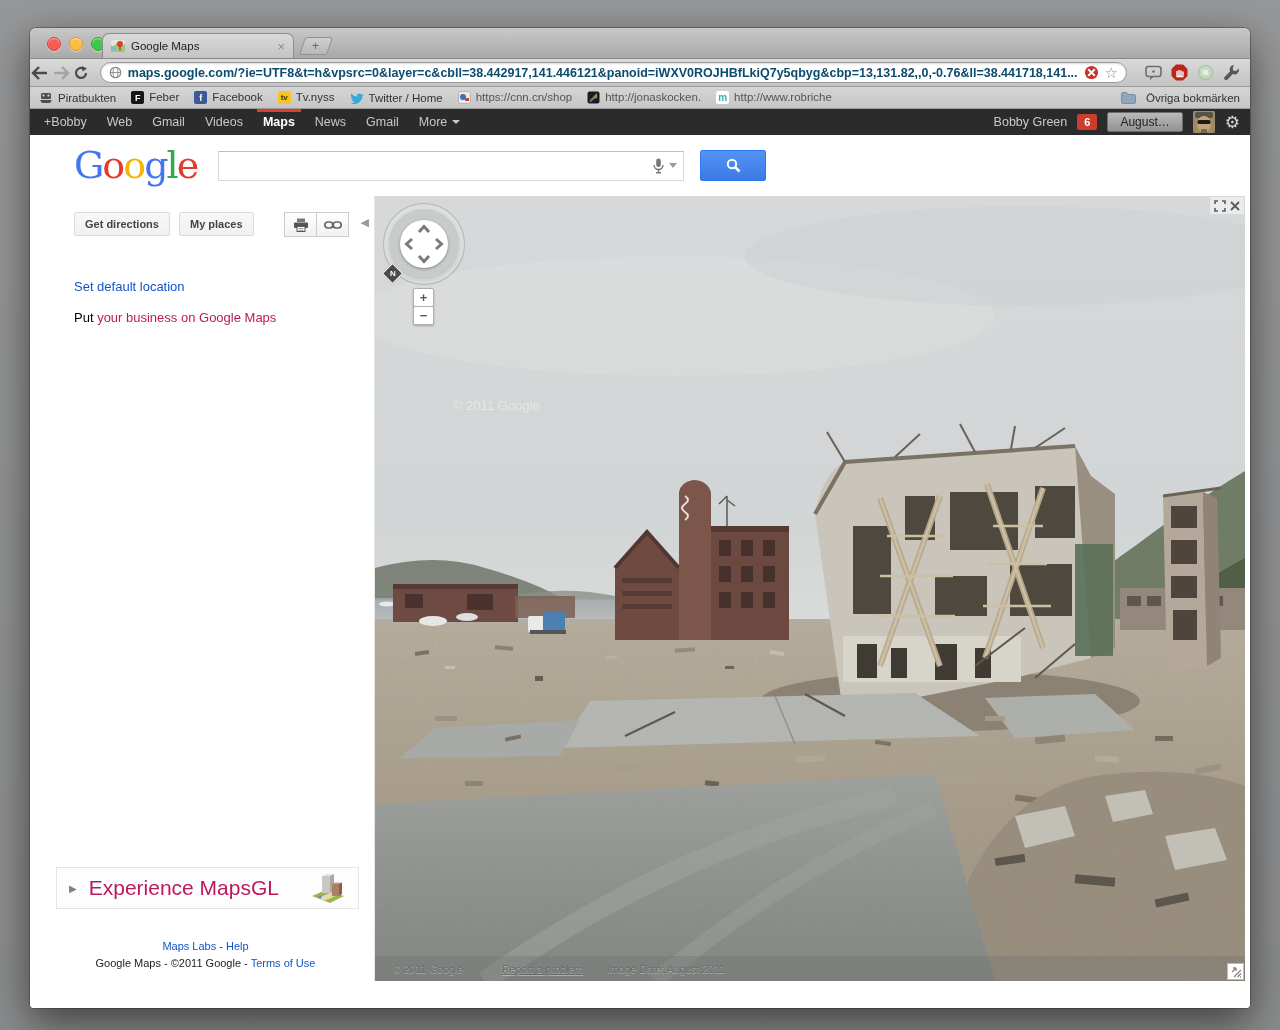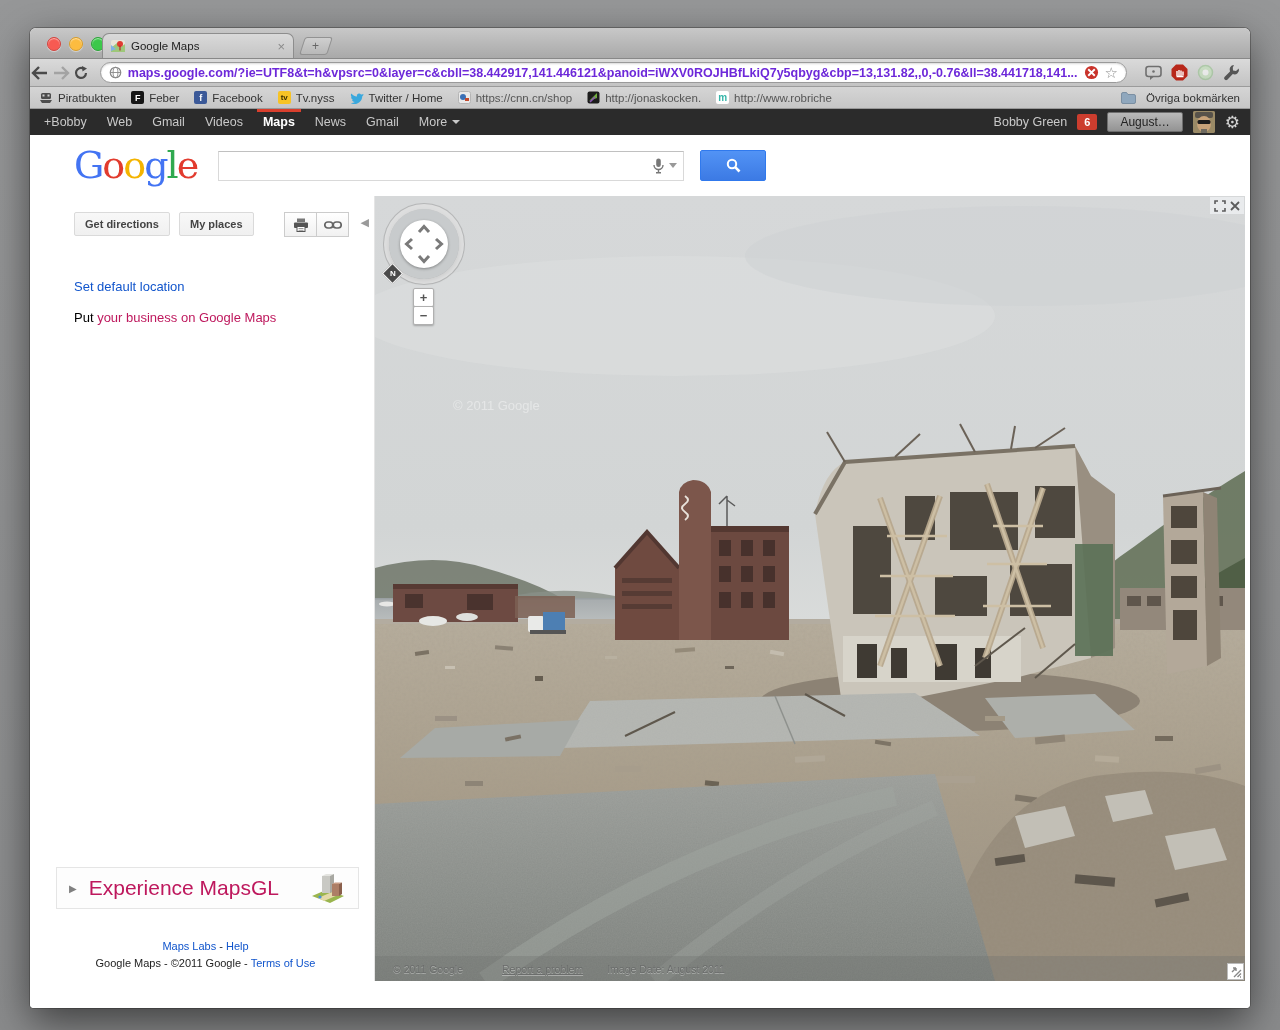--- a/index.html
+++ b/index.html
@@ -25,28 +25,28 @@
     display:flex;align-items:center;justify-content:center;font-size:12px;color:#666;}
   .newtab span{transform:skewX(18deg);}
   
   .toolbar{position:absolute;left:0;top:31px;width:100%;height:27px;
     background:linear-gradient(#dadada,#c3c3c3);border-bottom:1px solid #9b9b9b;
     display:flex;align-items:center;}
   .navbtn{width:26px;height:20px;display:flex;align-items:center;justify-content:center;}
   .urlbar{position:relative;height:19px;flex:1;margin:0 8px;max-width:1012px;
     background:#fff;border:1px solid #9a9a9a;border-radius:11px;display:flex;align-items:center;
     padding:0 8px;box-shadow:inset 0 1px 2px rgba(0,0,0,.15);}
-  .urltext{font-size:12.5px;color:#6d28d9;font-weight:bold;white-space:nowrap;overflow:hidden;flex:1;}
+  .urltext{font-size:12.5px;color:#0c4a6e;font-weight:bold;white-space:nowrap;overflow:hidden;flex:1;}
   .ext-icons{display:flex;align-items:center;gap:9px;padding:0 10px;}
   .star{font-size:15px;color:#8f8f8f;line-height:14px;}
   
   .bookmarks{position:absolute;left:0;top:59px;width:100%;height:21px;
     background:linear-gradient(#d5d5d5,#c6c6c6);border-bottom:1px solid #999;
     display:flex;align-items:center;font-size:11.5px;color:#333;}
-  .bm{display:flex;align-items:flex-end;gap:5px;margin-left:15px;white-space:nowrap;}
+  .bm{display:flex;align-items:flex-start;gap:5px;margin-left:15px;white-space:nowrap;}
   .bm:first-child{margin-left:9px;}
   .bm .fav{width:13px;height:13px;border-radius:2px;display:flex;align-items:center;justify-content:center;
     font-size:9px;font-weight:bold;color:#fff;flex:none;}
   .bm.fade span.lbl{color:#555;}
   .bm-right{margin-left:auto;margin-right:10px;display:flex;align-items:center;gap:10px;}
   
   .gbar{position:absolute;left:0;top:81px;width:100%;height:26px;background:#2b2b2b;
     display:flex;align-items:center;font-size:12.5px;color:#c9c9c9;}
   .gbar .item{padding:0 10px;height:26px;display:flex;align-items:center;position:relative;}
   .gbar .item.first{margin-left:4px;}

